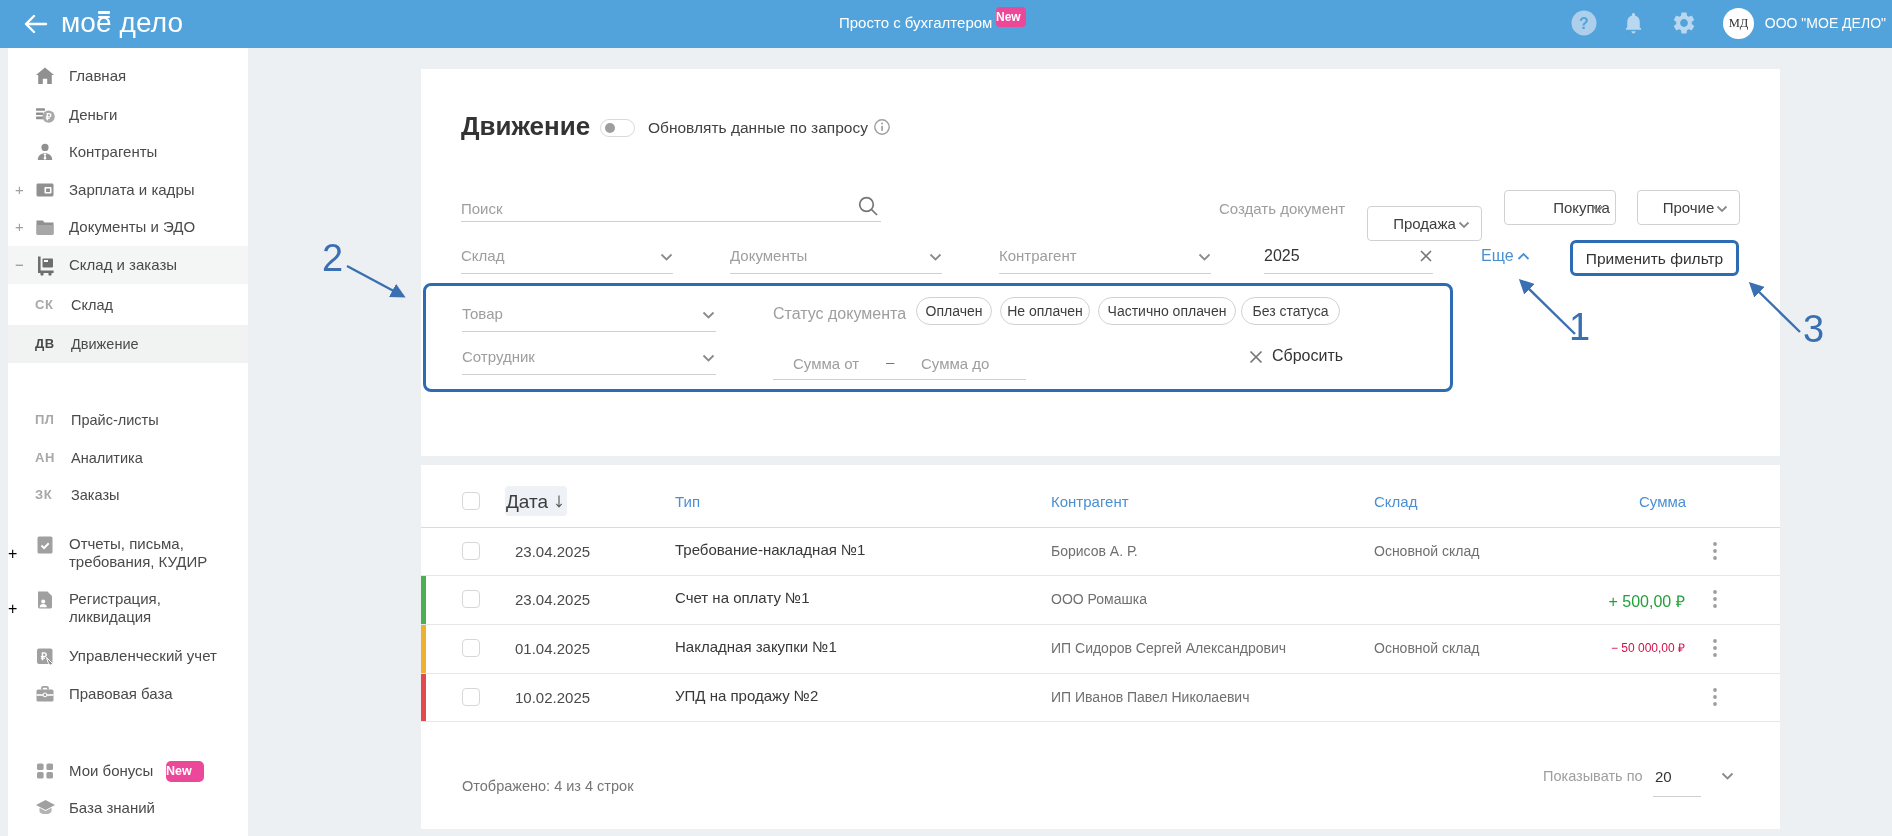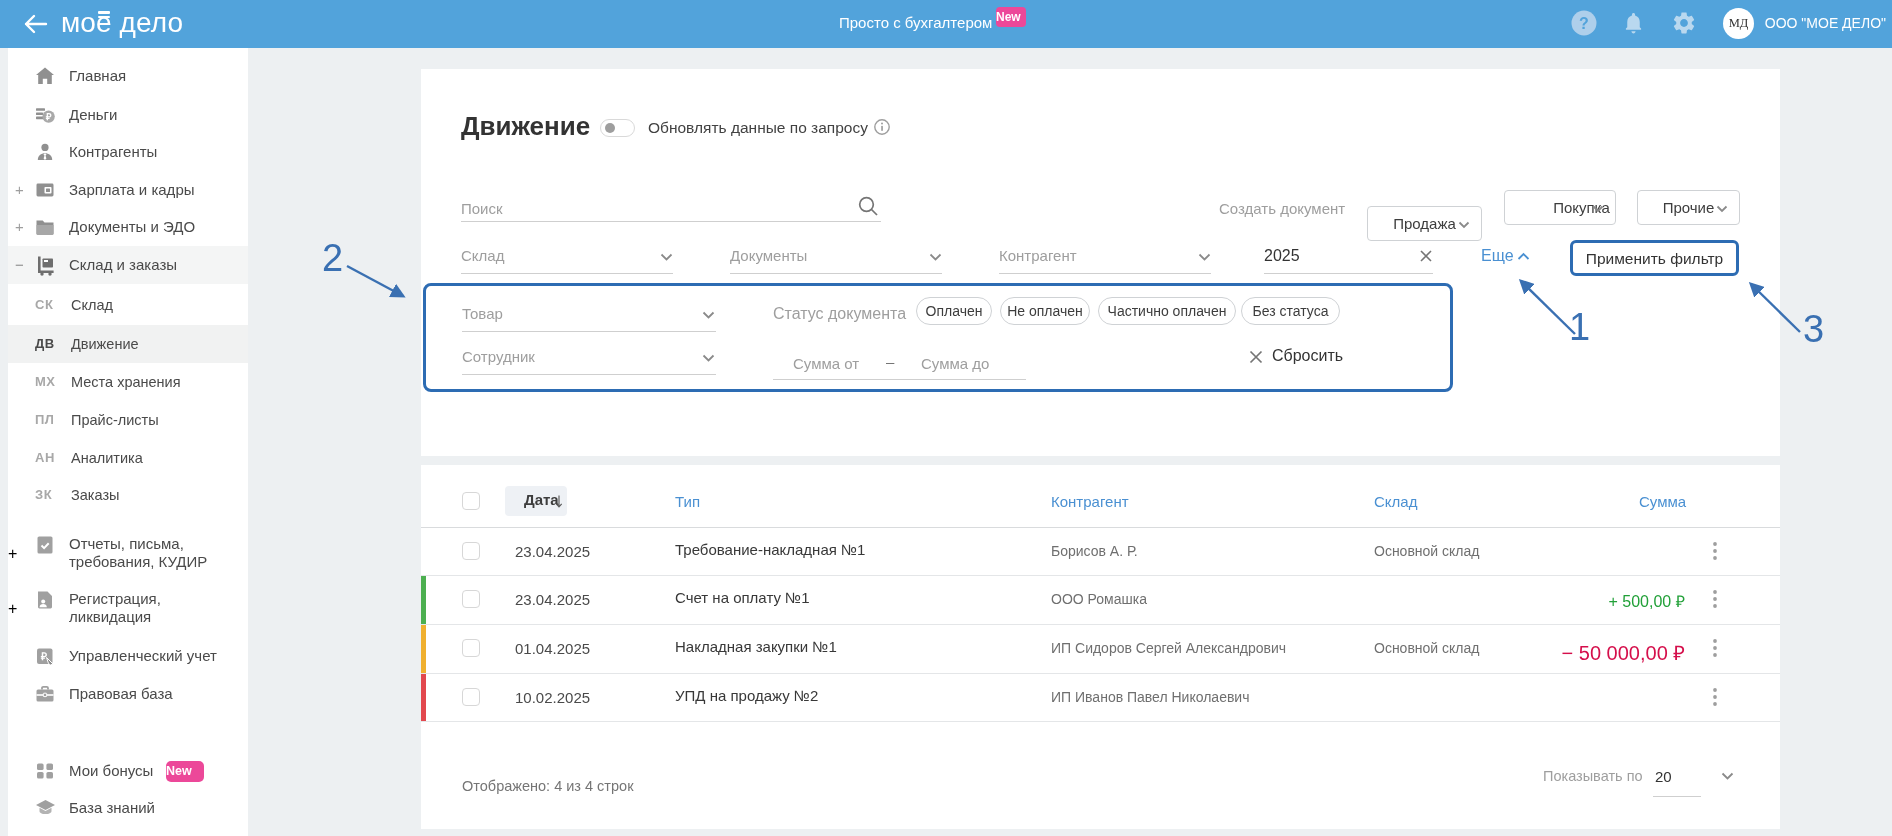--- a/index.html
+++ b/index.html
@@ -133,24 +133,20 @@
     <div class="txt">Склад и заказы</div>
   </div>
   <div class="sub" style="top:238px;">
       <div class="ab">СК</div>
       <div class="txt">Склад</div>
     </div>
   <div class="sub" style="top:277px; background:#f1f2f2;">
       <div class="ab" style="color:#4a4a4a;">ДВ</div>
       <div class="txt">Движение</div>
     </div>
-  <div class="sub" style="top:315px;">
-      <div class="ab">МХ</div>
-      <div class="txt">Места хранения</div>
-    </div>
   <div class="sub" style="top:353px;">
       <div class="ab">ПЛ</div>
       <div class="txt">Прайс-листы</div>
     </div>
   <div class="sub" style="top:391px;">
       <div class="ab">АН</div>
       <div class="txt">Аналитика</div>
     </div>
   <div class="sub" style="top:428px;">
       <div class="ab">ЗК</div>
@@ -294,21 +290,21 @@
   <svg class="abs" style="left:827px; top:280px;" width="16" height="16" viewBox="0 0 16 16">
       <path d="M2.5 2.5 L13.5 13.5 M13.5 2.5 L2.5 13.5" stroke="#757575" stroke-width="1.7"></path>
     </svg>
   <div class="abs" style="left:851px; top:278px; font-size:16px; color:#333;">Сбросить</div>
 </div>
 
 <div id="card2">
 
   <div class="cbx" style="left:41px; top:27px;"></div>
   <div class="abs" style="left:84px; top:21px; width:62px; height:30px; background:#eef1f5; border-radius:4px;">
-    <div class="abs" style="left:19px; top:5px; font-size:15px; color:#3d3d3d;font-weight:bold;">Дата</div>
+    <div class="abs" style="left:1px; top:5px; font-size:19px; color:#3d3d3d;">Дата</div>
     <svg class="abs" style="left:49px; top:8px;" width="10" height="15" viewBox="0 0 10 15">
         <path d="M5 1.5 V12.5 M2.3 9.9 L5 12.9 L7.7 9.9" stroke="#5a5a5a" stroke-width="1.15" fill="none"></path>
       </svg>
   </div>
   <div class="hdrcell" style="left:254px; top:28px;">Тип</div>
   <div class="hdrcell" style="left:630px; top:28px;">Контрагент</div>
   <div class="hdrcell" style="left:953px; top:28px;">Склад</div>
   <div class="hdrcell" style="left:1218px; top:28px;">Сумма</div>
   <div class="rowline" style="left:0; top:62px; width:1359px; background:#d9dbdd;"></div>
 
@@ -340,21 +336,21 @@
       </g>
     </svg>
   <div class="rowline" style="left:0; top:159px; width:1359px;"></div>
 
   <div class="abs" style="left:0; top:159px; width:5px; height:49px; background:#f0b02f;"></div>
   <div class="cbx" style="left:41px; top:174px;"></div>
   <div class="cell" style="left:94px; top:175px; font-size:15px; color:#4a4a4a;">01.04.2025</div>
   <div class="cell" style="left:254px; top:173px; font-size:15px; color:#383838;">Накладная закупки №1</div>
   <div class="cell" style="left:630px; top:175px; font-size:14px; color:#6f6f6f;">ИП Сидоров Сергей Александрович</div>
   <div class="cell" style="left:953px; top:175px; font-size:14px; color:#6f6f6f;">Основной склад</div>
-  <div class="cell" style="right:95px; top:174px; font-size:20px; color:#d50f4b;">− 50 000,00 ₽</div>
+  <div class="cell" style="right:95px; top:174px; font-size:12px; color:#d50f4b;">− 50 000,00 ₽</div>
   <svg class="abs" style="left:1290px; top:173px;" width="8" height="20" viewBox="0 0 8 20">
       <g fill="#9e9e9e">
         <circle cx="4" cy="3" r="1.9"></circle>
         <circle cx="4" cy="10" r="1.9"></circle>
         <circle cx="4" cy="17" r="1.9"></circle>
       </g>
     </svg>
   <div class="rowline" style="left:0; top:208px; width:1359px;"></div>
 
   <div class="abs" style="left:0; top:208px; width:5px; height:48px; background:#e2484e;"></div>

